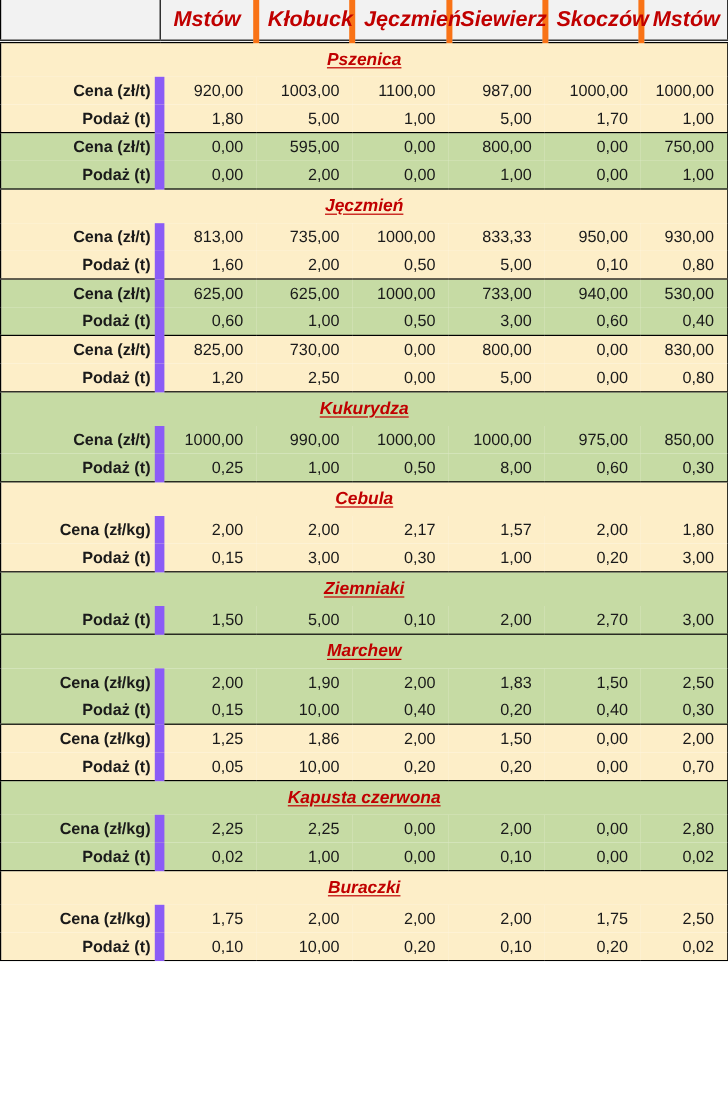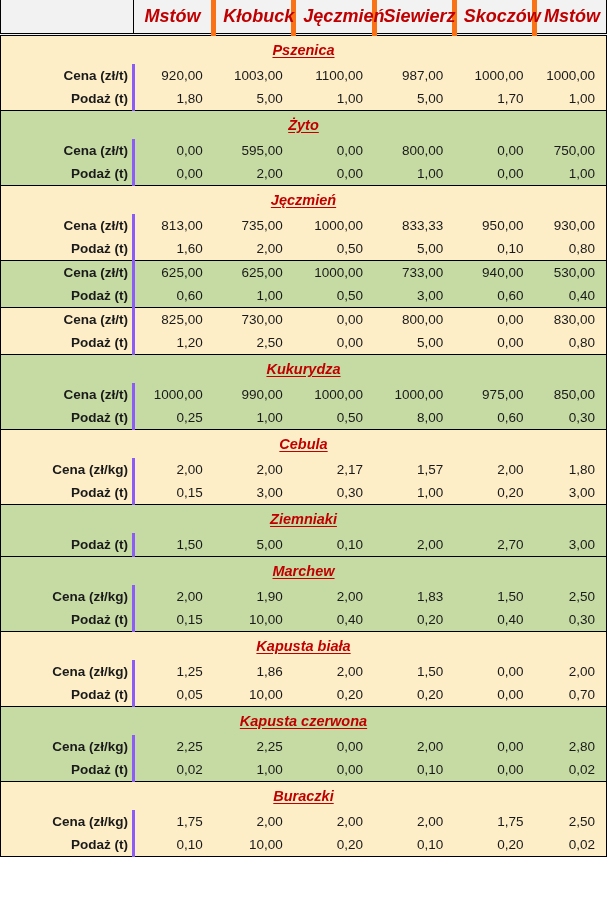--- a/index.html
+++ b/index.html
@@ -62,21 +62,21 @@
     height:21px;
     vertical-align:middle;
     font-size:13.5px;
     color:#1a1a1a;
   }
   td.row-label{
     text-align:right;
     font-weight:bold;
     font-size:12.5px;
     padding-right:4px;
-    border-right:3px solid #8b5cf6;
+    border-right:8px solid #8b5cf6;
     white-space:nowrap;
   }
   td.val{
     text-align:right;
     padding-right:11px;
   }
 
   
   tr.cream td{background:#fdeec8;}
   tr.green td{background:#c6dba4;}
@@ -126,23 +126,20 @@
       </tr>
       <tr class="data-row cream block-end">
         <td class="row-label">Podaż (t)</td>
         <td class="val">1,80</td>
         <td class="val">5,00</td>
         <td class="val">1,00</td>
         <td class="val">5,00</td>
         <td class="val">1,70</td>
         <td class="val">1,00</td>
       </tr>
-      <tr class="group-row green">
-        <td colspan="7"><span class="group-title">Żyto</span></td>
-      </tr>
       <tr class="data-row green">
         <td class="row-label">Cena (zł/t)</td>
         <td class="val">0,00</td>
         <td class="val">595,00</td>
         <td class="val">0,00</td>
         <td class="val">800,00</td>
         <td class="val">0,00</td>
         <td class="val">750,00</td>
       </tr>
       <tr class="data-row green block-end">
@@ -279,23 +276,20 @@
       </tr>
       <tr class="data-row green block-end">
         <td class="row-label">Podaż (t)</td>
         <td class="val">0,15</td>
         <td class="val">10,00</td>
         <td class="val">0,40</td>
         <td class="val">0,20</td>
         <td class="val">0,40</td>
         <td class="val">0,30</td>
       </tr>
-      <tr class="group-row cream">
-        <td colspan="7"><span class="group-title">Kapusta biała</span></td>
-      </tr>
       <tr class="data-row cream">
         <td class="row-label">Cena (zł/kg)</td>
         <td class="val">1,25</td>
         <td class="val">1,86</td>
         <td class="val">2,00</td>
         <td class="val">1,50</td>
         <td class="val">0,00</td>
         <td class="val">2,00</td>
       </tr>
       <tr class="data-row cream block-end">

